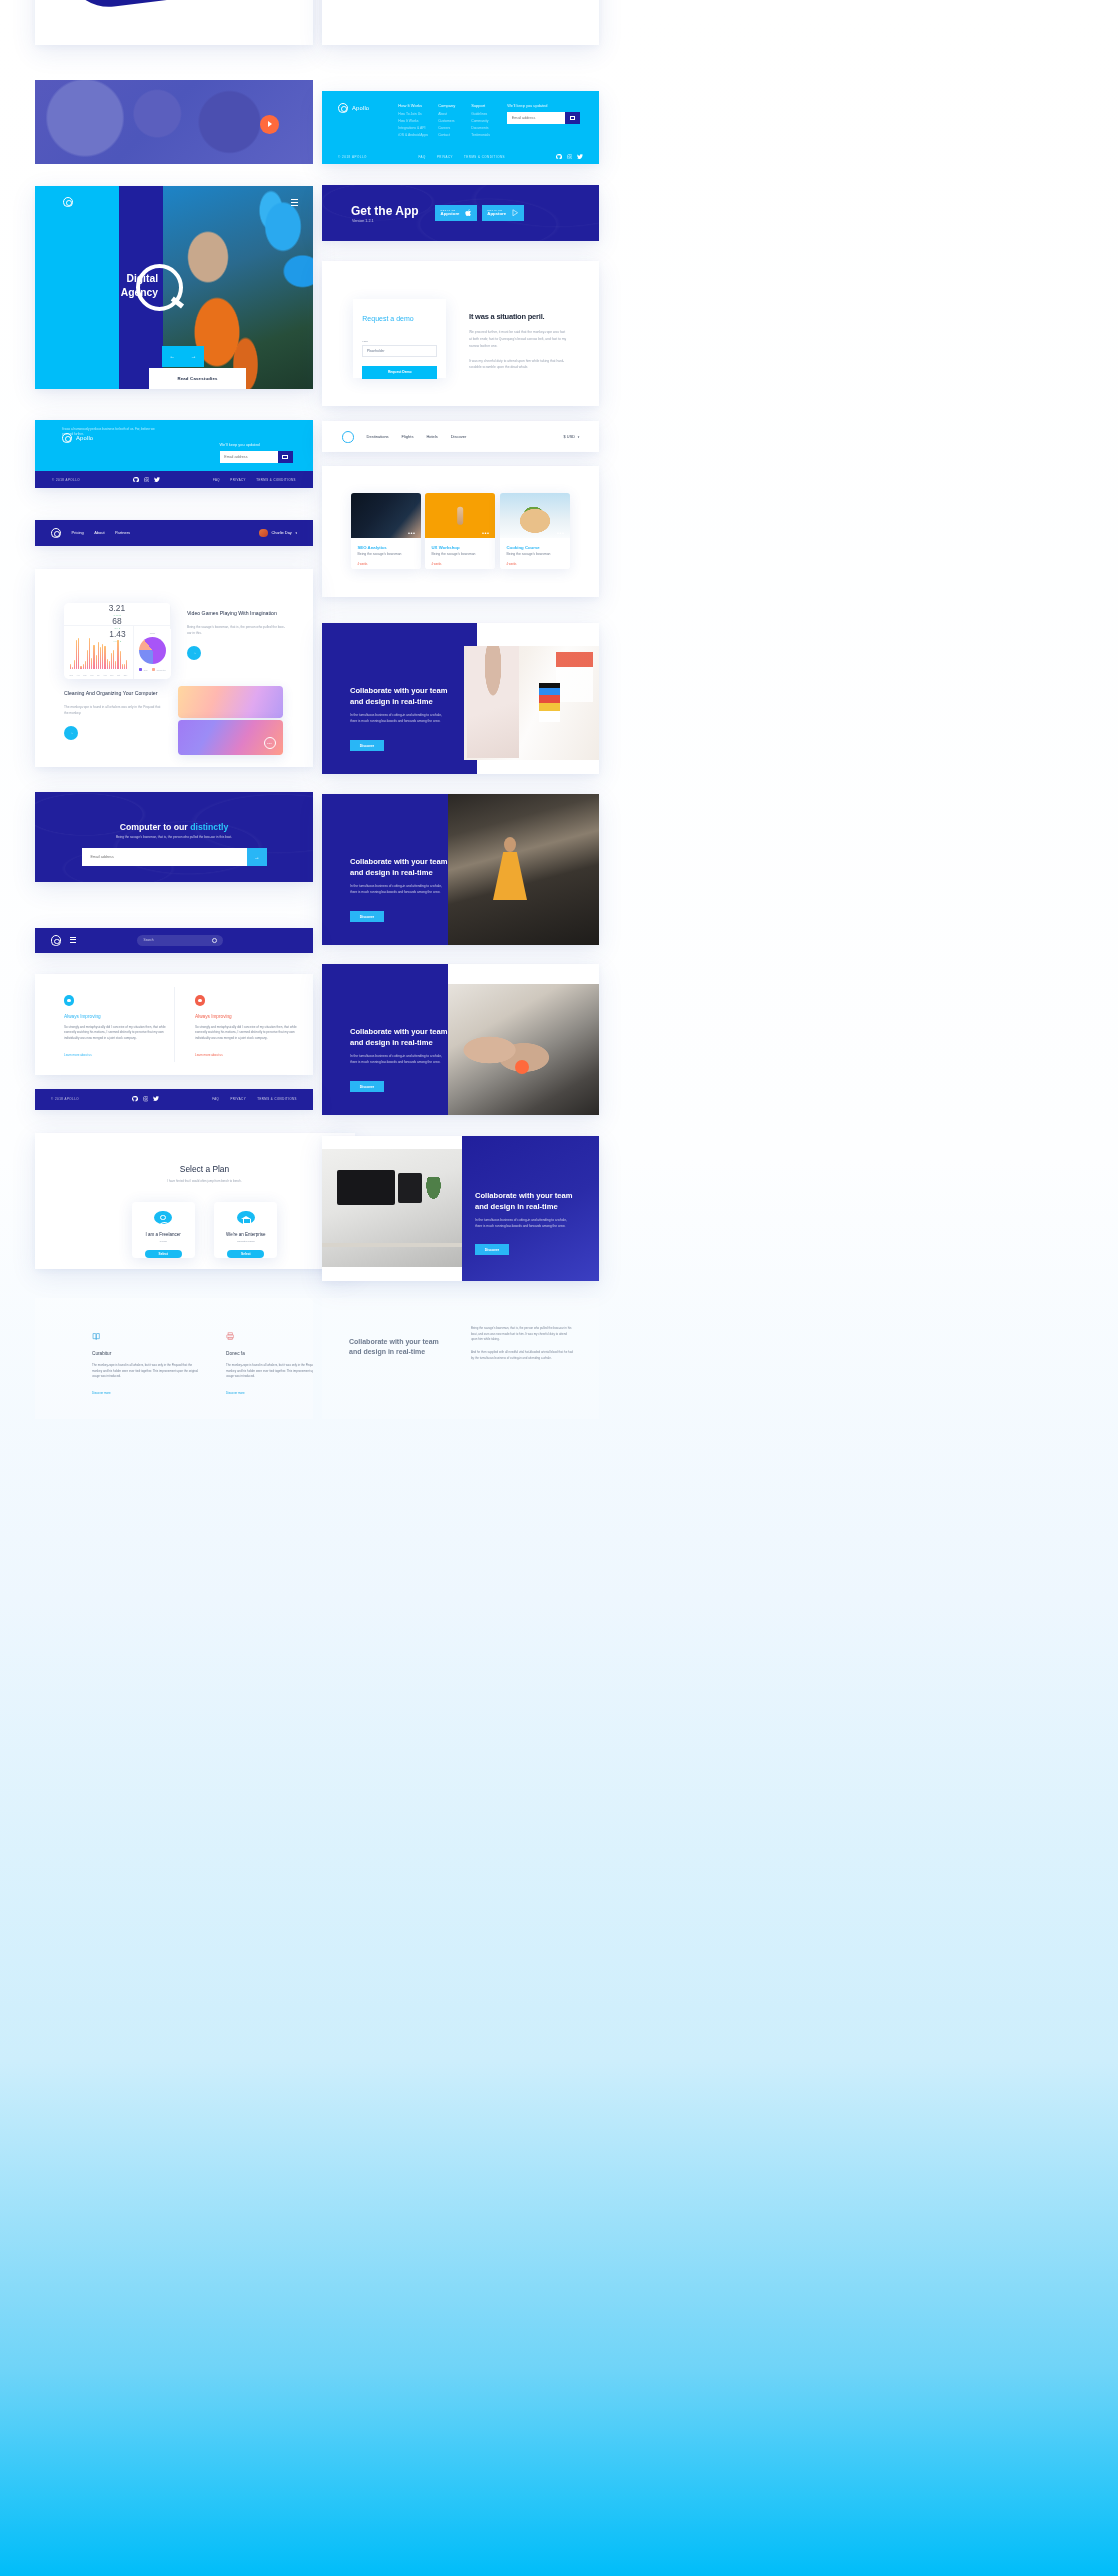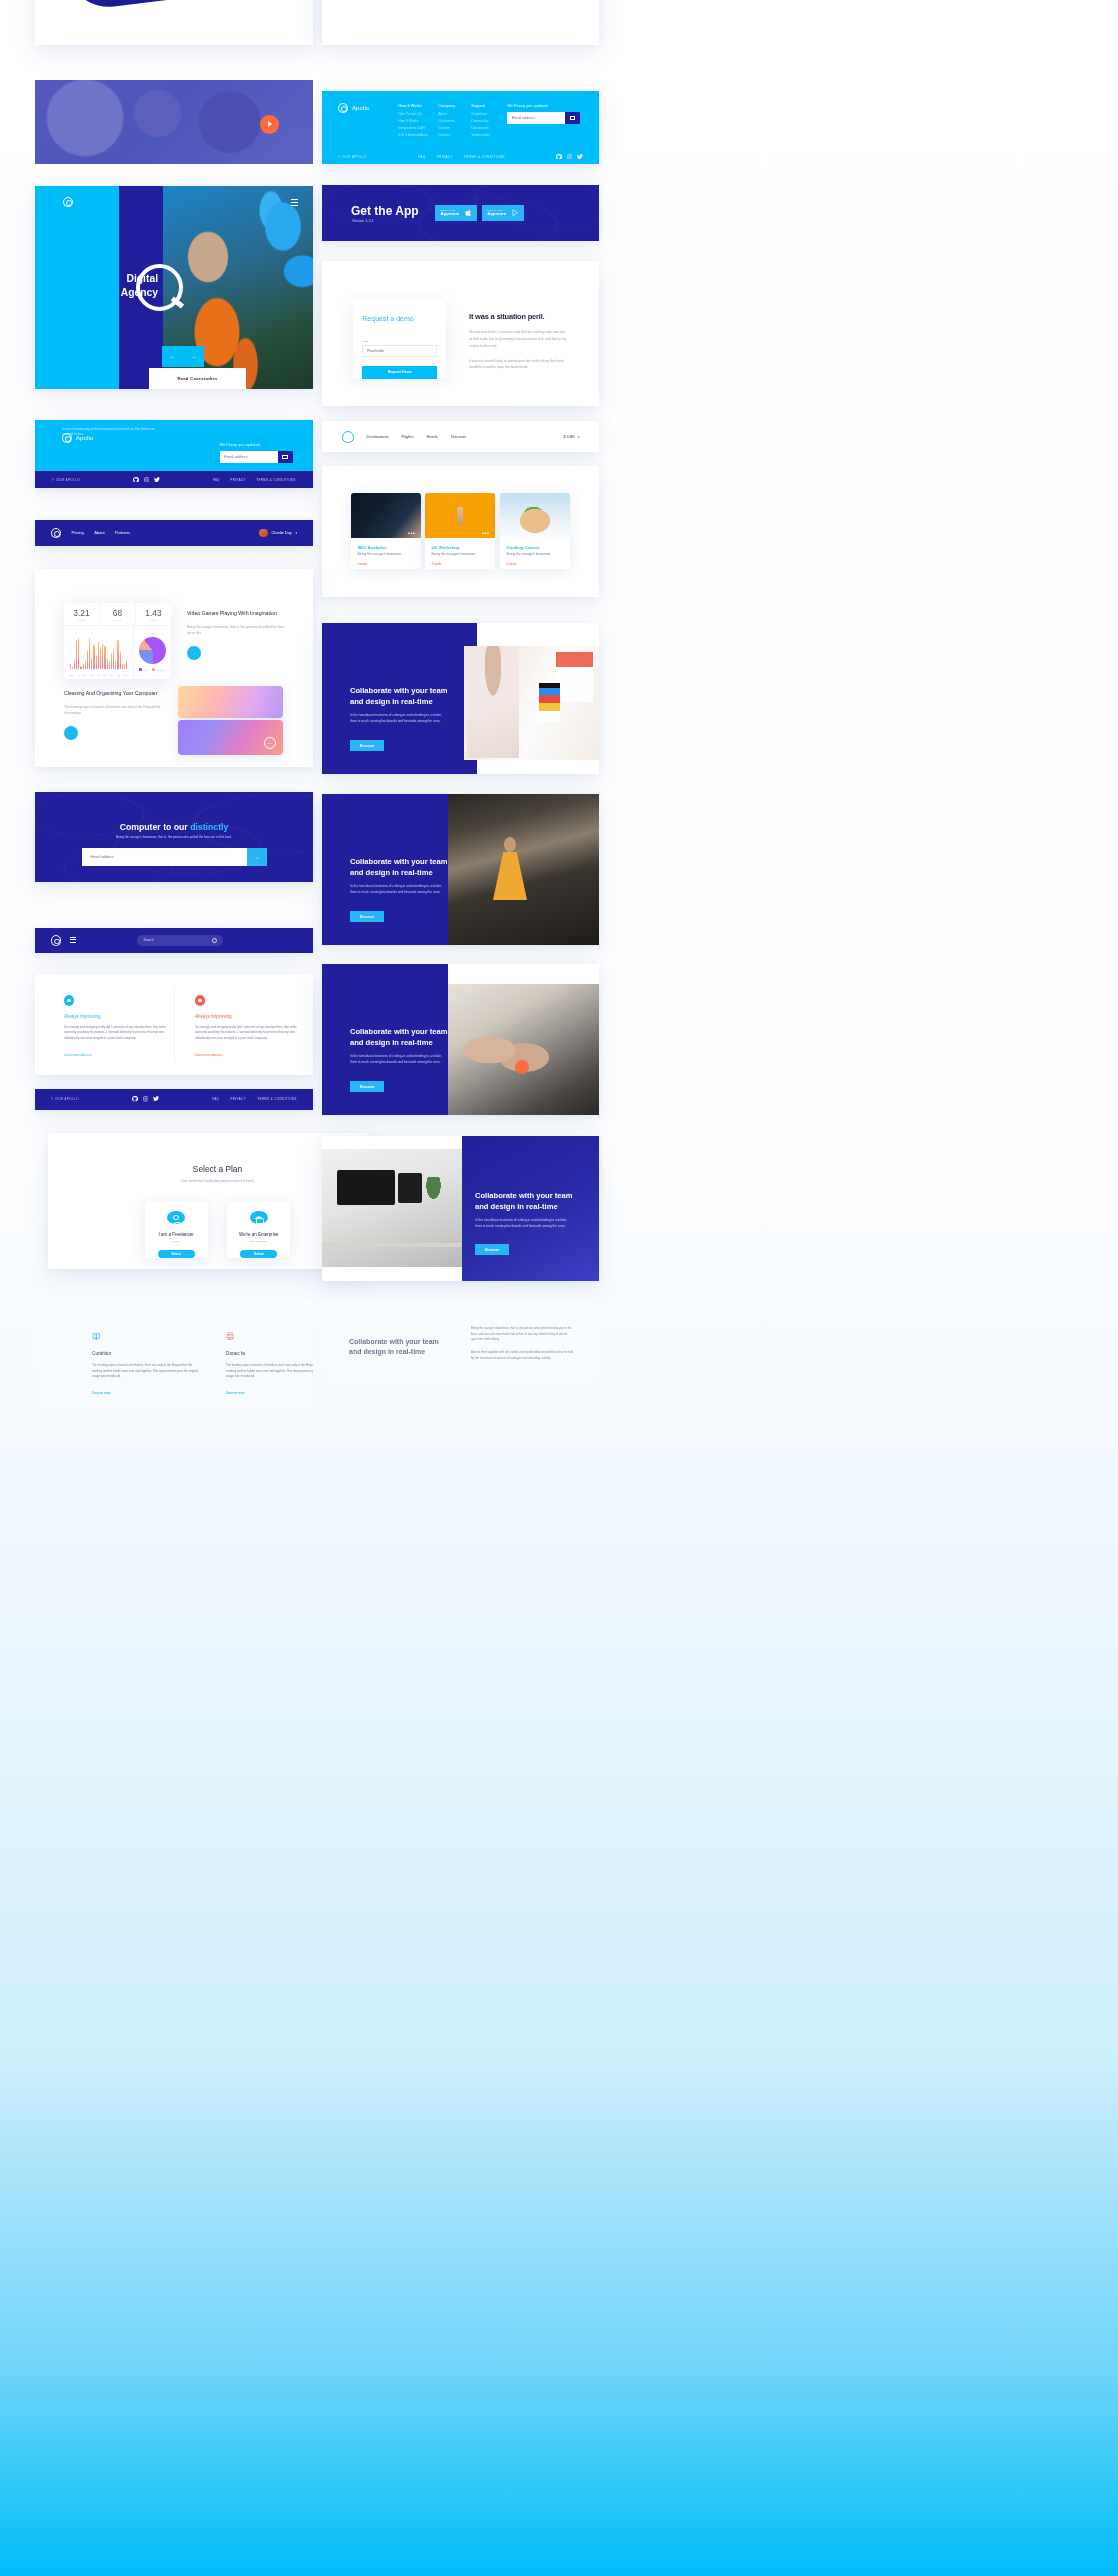--- a/index.html
+++ b/index.html
@@ -145,21 +145,21 @@
   .crs .thumb{height:45px;position:relative;}
   .crs .dots{position:absolute;right:5.6px;bottom:4.7px;color:#fff;font-size:5.6px;letter-spacing:0.5px;line-height:0;}
   .crs h5{font-size:4.3px;color:#2bb6f5;margin:6.5px 0 0 6.5px;}
   .crs p{font-size:3.4px;color:#7b8596;margin:2.8px 0 0 6.5px;}
   .crs .wk{font-size:2.7px;color:#f2604b;margin:6.5px 0 0 6.5px;}
 
   
   #c12{ left:35px; top:569px; width:278px; height:198px; }
   .dash{position:absolute;left:29px;top:34px;width:107px;height:76px;background:#fff;border-radius:4.7px;
     box-shadow:0 3.7px 17px rgba(40,70,160,.13);overflow:hidden;}
-  .dash .kpis{display:flex;height:22.4px;}
+  .dash .kpis{display:flex;height:22.4px;flex-direction:column;}
   .dash .kpi{flex:1;display:flex;flex-direction:column;align-items:center;justify-content:center;border-right:0.9px solid #f2f4f8;}
   .dash .kpi:last-child{border:0;}
   .dash .kpi b{font-size:8.4px;color:#4e5566;font-weight:normal;}
   .dash .kpi i{font-size:2.2px;color:#8fd5b0;font-style:normal;margin-top:0.9px;}
   .dash .body{display:flex;height:54px;border-top:0.9px solid #f2f4f8;}
   .dash .barsbox{flex:1.85;border-right:0.9px solid #f2f4f8;position:relative;}
   .dash .bars{position:absolute;left:5.6px;right:5.6px;bottom:10.3px;height:35px;display:flex;align-items:flex-end;gap:1px;}
   .dash .bars div{flex:1;background:linear-gradient(180deg,#ffc071,#f77a9a);border-radius:0.6px;}
   .dash .xlab{position:absolute;left:5.6px;right:5.6px;bottom:3.7px;display:flex;justify-content:space-between;}
   .dash .xlab span{font-size:2px;color:#b4bcc9;}
@@ -251,21 +251,21 @@
   #c18 .dot{position:absolute;left:67px;top:76px;width:14px;height:14px;border-radius:50%;background:#ff6a3d;}
 
   
   #c19{ left:35px; top:1089px; width:278px; height:20.5px; background:#211f9c; }
   #c19 .bar{display:flex;align-items:center;height:100%;padding:0 16px;justify-content:space-between;}
   #c19 .cp{font-size:2.9px;color:#fff;opacity:.7;letter-spacing:0.5px;}
   #c19 .lnks{display:flex;gap:11.2px;}
   #c19 .lnks span{font-size:2.8px;color:#fff;opacity:.78;letter-spacing:0.5px;}
 
   
-  #c20{ left:48px; top:1133px; width:320px; height:136px;padding-left:19px; }
+  #c20{ left:35px; top:1133px; width:320px; height:136px;padding-left:19px; }
   #c20 h3{text-align:center;font-size:8.4px;color:#24304a;margin-top:31px;font-weight:normal;}
   #c20 .sub{text-align:center;font-size:2.9px;color:#9aa3b2;margin-top:4.7px;}
   #c20 .plans{display:flex;gap:19.6px;justify-content:center;margin-top:19.6px;}
   .plan{width:63px;height:56px;background:#fff;border-radius:3.7px;
     box-shadow:0 2.8px 15px rgba(40,70,160,.12);display:flex;flex-direction:column;align-items:center;padding-top:8.4px;}
   .plan .ic{width:17.7px;height:17.7px;border-radius:50%;background:#17bbf4;display:flex;align-items:center;justify-content:center;}
   .plan .ic .pers{width:5.6px;height:5.6px;border:1.1px solid #fff;border-radius:50%;position:relative;}
   .plan .ic .pers:after{content:"";position:absolute;left:-3.2px;top:5.9px;width:11.2px;height:6.5px;
      border:1.1px solid #fff;border-bottom:0;border-radius:6.5px 6.5px 0 0;}
   .plan .ic .hm{width:10.3px;height:9.3px;position:relative;}

